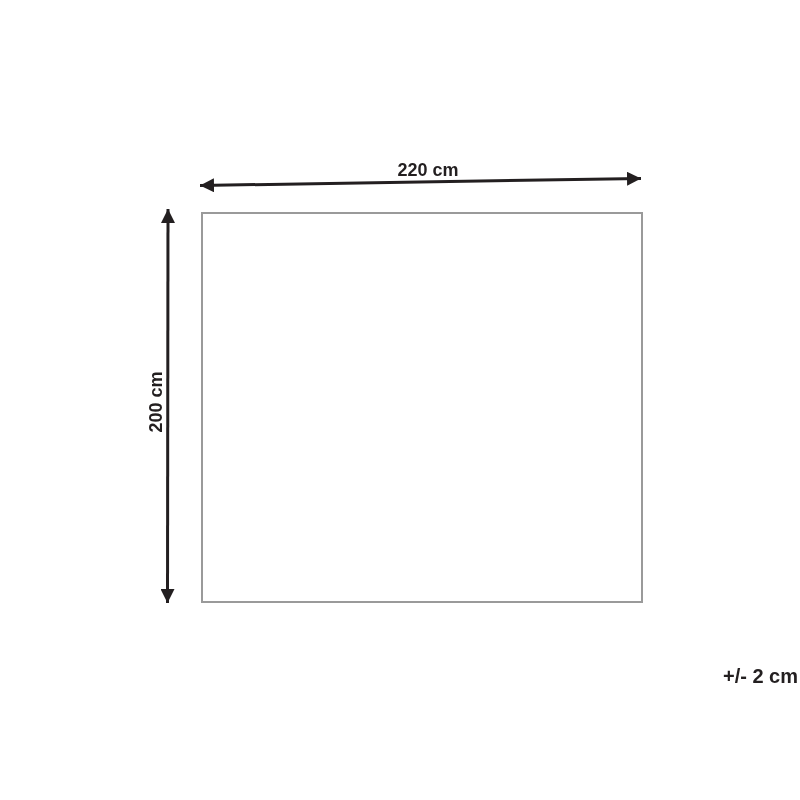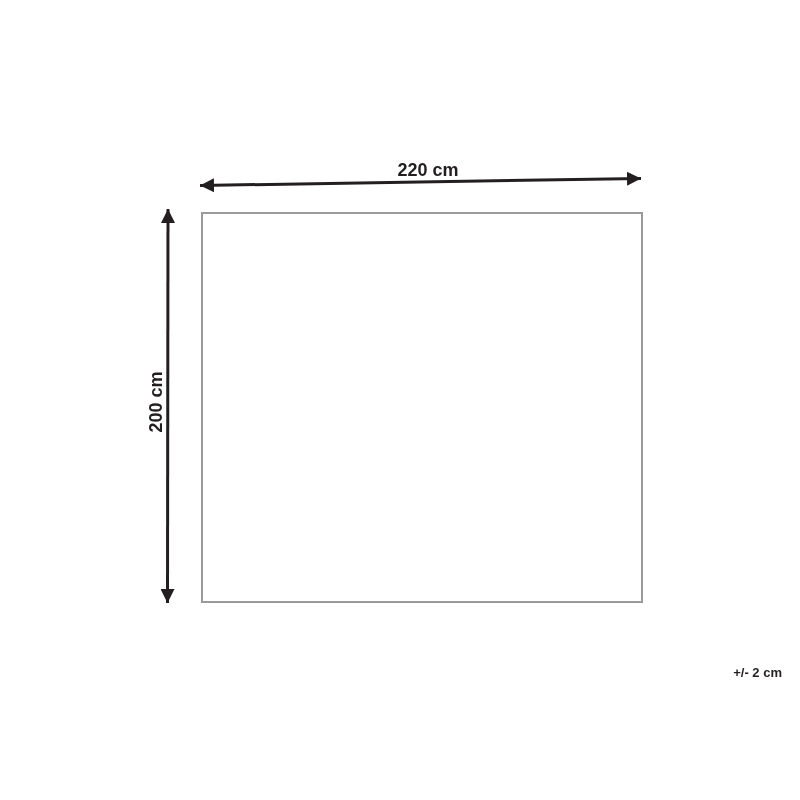--- a/index.html
+++ b/index.html
@@ -48,24 +48,24 @@
     left: 428px;
     top: 161px;
     transform: translateX(-50%);
   }
   .height-label {
     left: 156px;
     top: 402px;
     transform: translate(-50%, -50%) rotate(-90deg);
   }
   .tolerance-label {
-    left: 782px;
+    left: 798px;
     top: 666px;
     transform: translateX(-100%);
-    font-size: 13px;
+    font-size: 20px;
   }
 </style>
 </head>
 <body>
 
 <div class="canvas">
 
   <div class="product-outline"></div>
 
   <svg class="dim-svg" viewBox="0 0 800 800" xmlns="http://www.w3.org/2000/svg">

